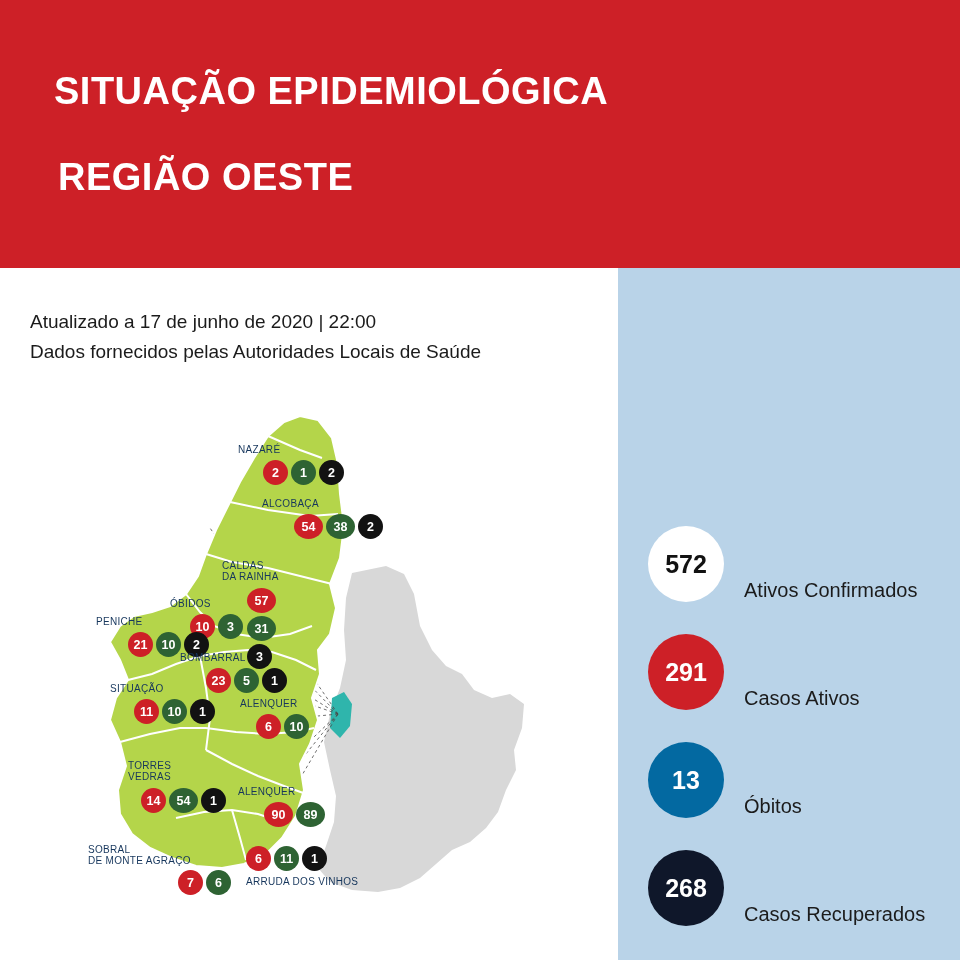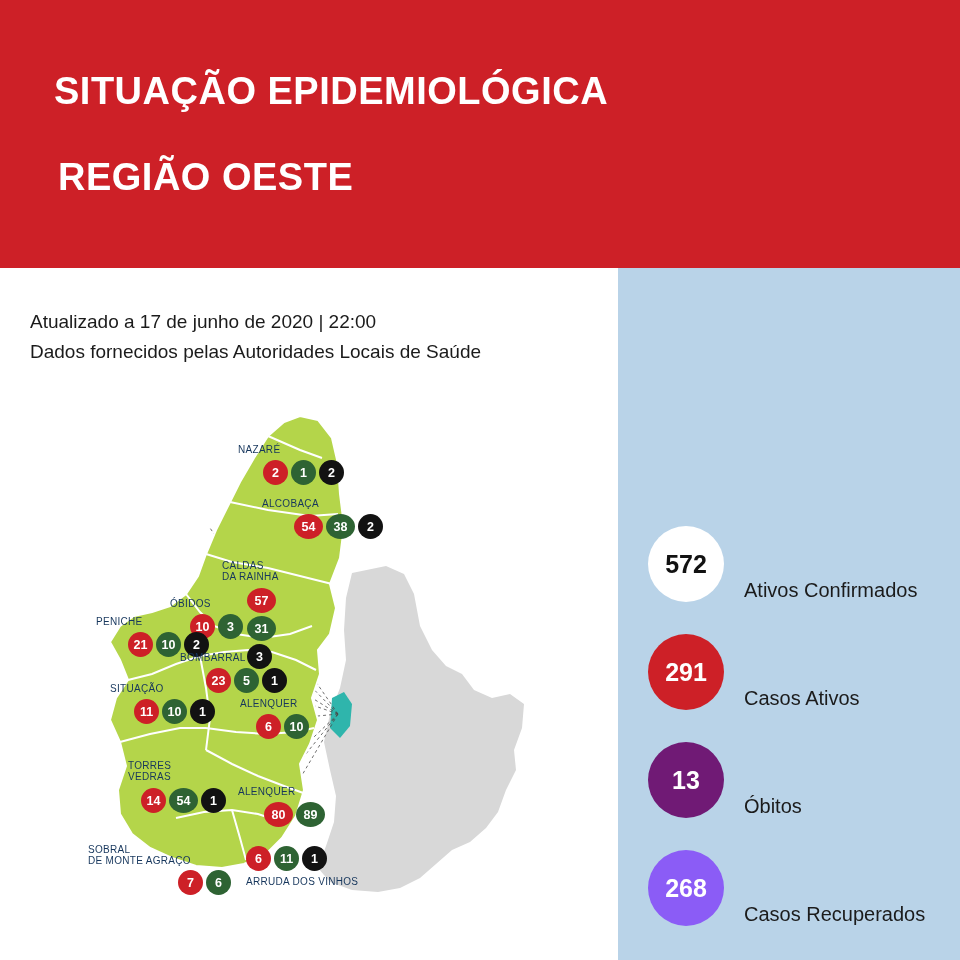--- a/index.html
+++ b/index.html
@@ -264,21 +264,21 @@
 
       <div class="city-label" style="left:128px; top:362px; width:76px;">TORRES<br>VEDRAS</div>
       <div class="pill-group" style="left:141px; top:390px;">
         <span class="pill pill-red">14</span>
         <span class="pill pill-green wide">54</span>
         <span class="pill pill-black">1</span>
       </div>
 
       <div class="city-label" style="left:238px; top:388px; width:84px;">ALENQUER</div>
       <div class="pill-group" style="left:264px; top:404px;">
-        <span class="pill pill-red wide">80</span>
+        <span class="pill pill-red wide">90</span>
         <span class="pill pill-green wide">89</span>
       </div>
 
       <div class="pill-group" style="left:246px; top:448px;">
         <span class="pill pill-red">6</span>
         <span class="pill pill-green">11</span>
         <span class="pill pill-black">1</span>
       </div>
       <div class="city-label" style="left:246px; top:478px; width:156px;">ARRUDA DOS VINHOS</div>
 
@@ -302,27 +302,27 @@
     </div>
 
     <div class="stat-row" style="top:366px;">
       <div class="stat-bubble" style="background:#cd2027; color:#ffffff;">
         <span>291</span>
       </div>
       <div class="stat-text">Casos Ativos</div>
     </div>
 
     <div class="stat-row" style="top:474px;">
-      <div class="stat-bubble" style="background:#701a75; color:#ffffff;">
+      <div class="stat-bubble" style="background:#0369a1; color:#ffffff;">
         <span>13</span>
       </div>
       <div class="stat-text">Óbitos</div>
     </div>
 
     <div class="stat-row" style="top:582px;">
-      <div class="stat-bubble" style="background:#8b5cf6; color:#ffffff;">
+      <div class="stat-bubble" style="background:#0f172a; color:#ffffff;">
         <span>268</span>
       </div>
       <div class="stat-text">Casos Recuperados</div>
     </div>
 
   </div>
 </div>
 
 </body></html>

